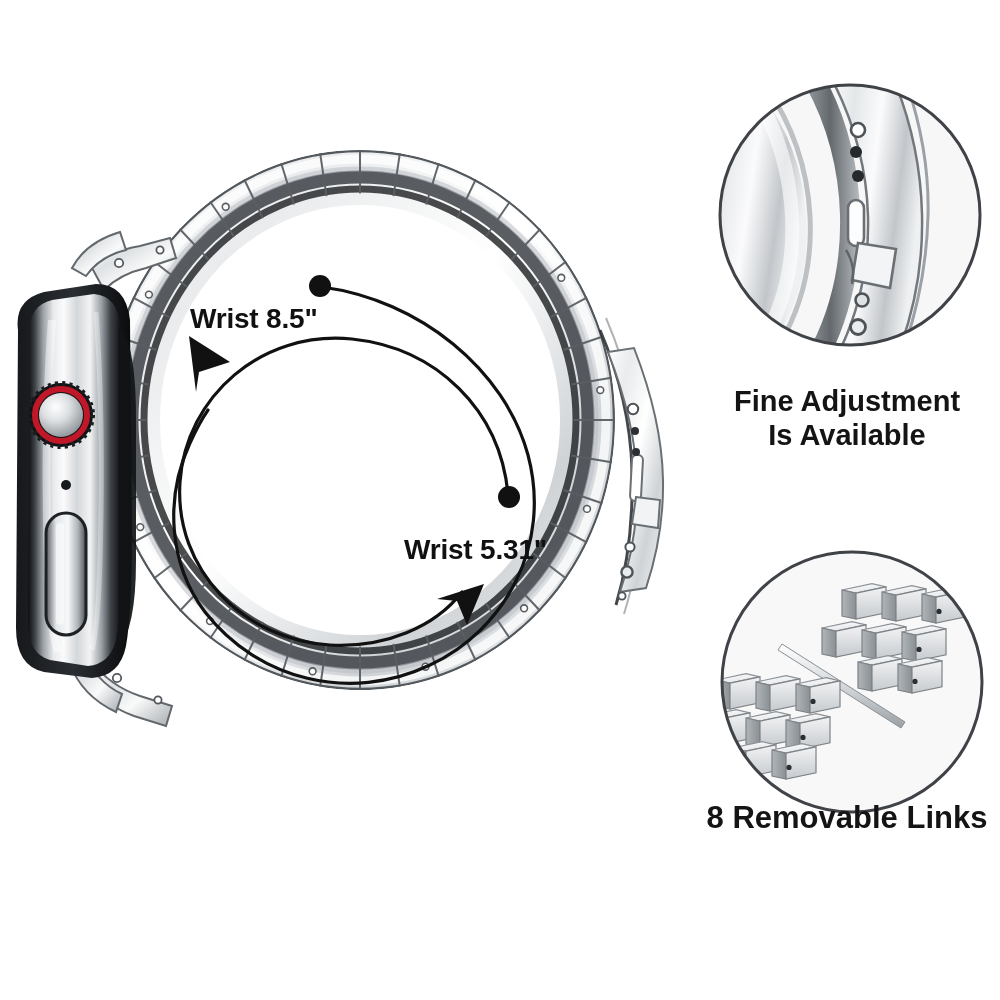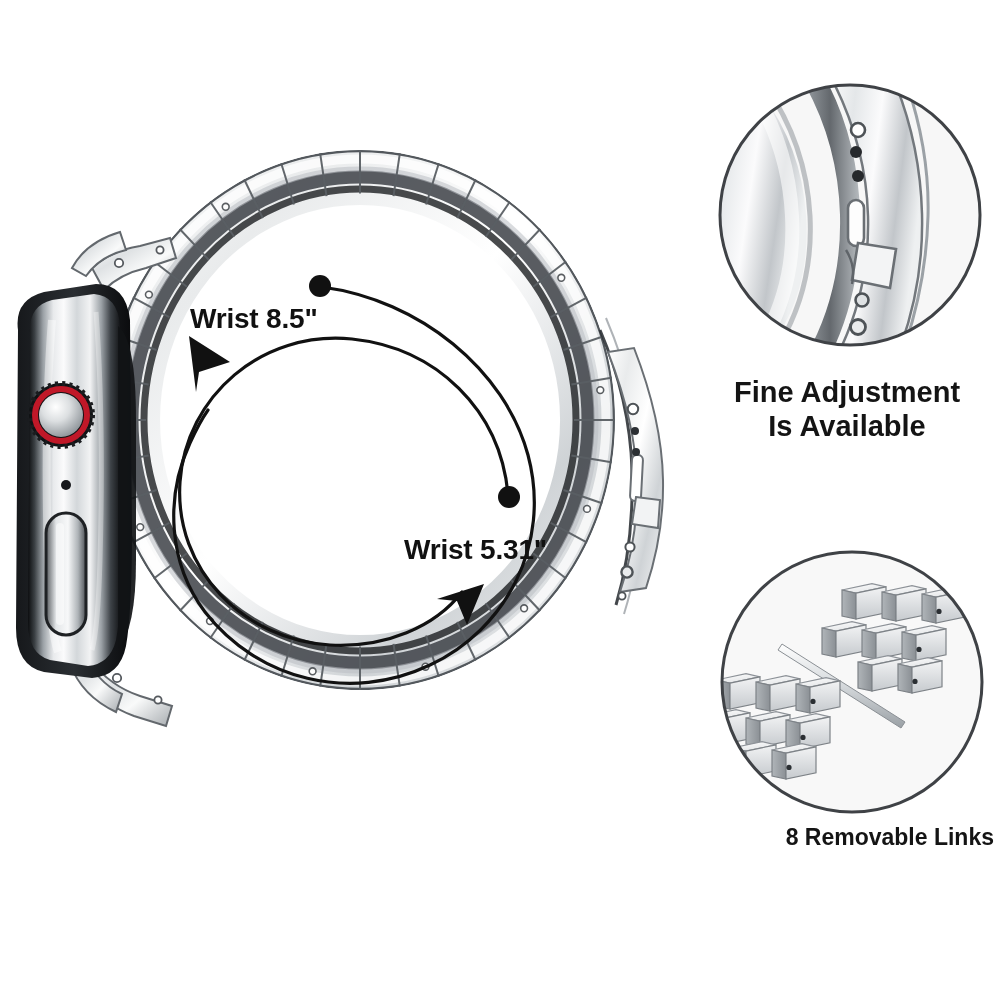--- a/index.html
+++ b/index.html
@@ -57,30 +57,30 @@
     position: absolute;
     font-family: "Liberation Sans", sans-serif;
     font-weight: bold;
     color: #141414;
     text-align: center;
     line-height: 1.16;
     white-space: pre-line;
   }
   #caption-fine-adjustment {
     left: 700px;
-    top: 376px;
+    top: 385px;
     width: 294px;
     font-size: 29px;
   }
   #caption-removable-links {
     left: 700px;
-    top: 824px;
+    top: 800px;
     width: 294px;
-    font-size: 23px;
-    text-align: right;
+    font-size: 31px;
+    text-align: center;
   }
 
   svg.layer { pointer-events: none; }
 </style>
 </head>
 <body>
 
 <div id="stage">
 
   <svg class="layer" viewBox="0 0 1000 1000" width="1000" height="1000" xmlns="http://www.w3.org/2000/svg">

